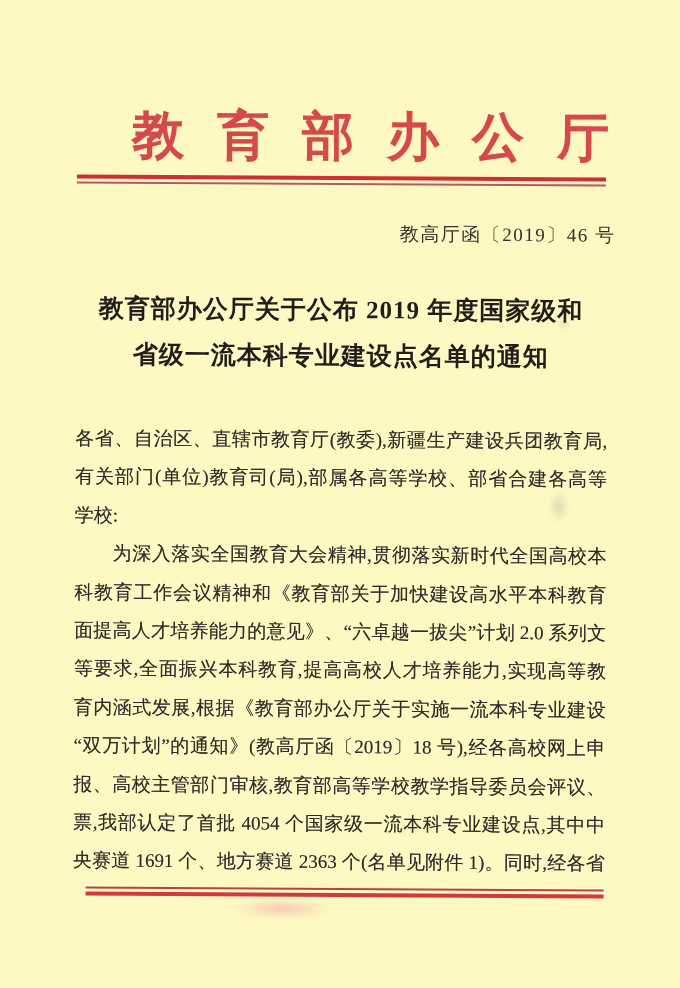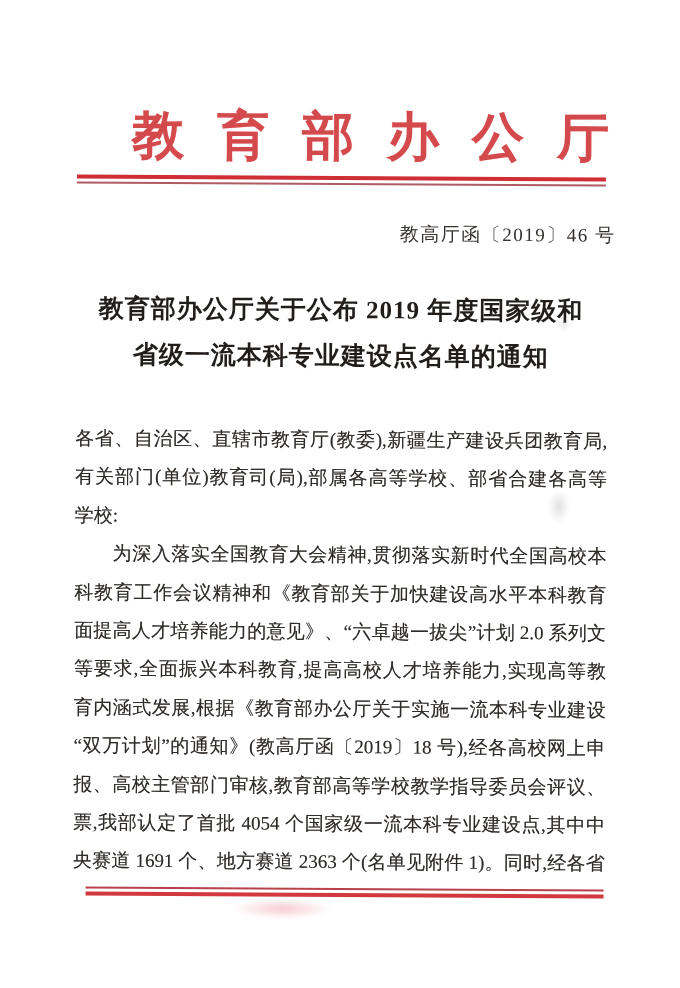--- a/index.html
+++ b/index.html
@@ -1,17 +1,17 @@
 <!DOCTYPE html>
 <html><head>
 <meta charset="utf-8">
 <style>
   html,body{margin:0;padding:0;background:#e8e8e8;}
   #stage{
-    position:relative;width:680px;height:988px;background:#ffffff;
+    position:relative;width:680px;height:988px;background:#fef9c3;
     overflow:hidden;margin:0 auto;
     font-family:"Liberation Serif","DejaVu Serif",serif;
   }
   #content{
     position:absolute;left:0;top:0;width:680px;height:988px;
     transform:rotate(0.35deg);transform-origin:50% 50%;
   }
   
   .agency{
     position:absolute;top:102px;left:130px;

